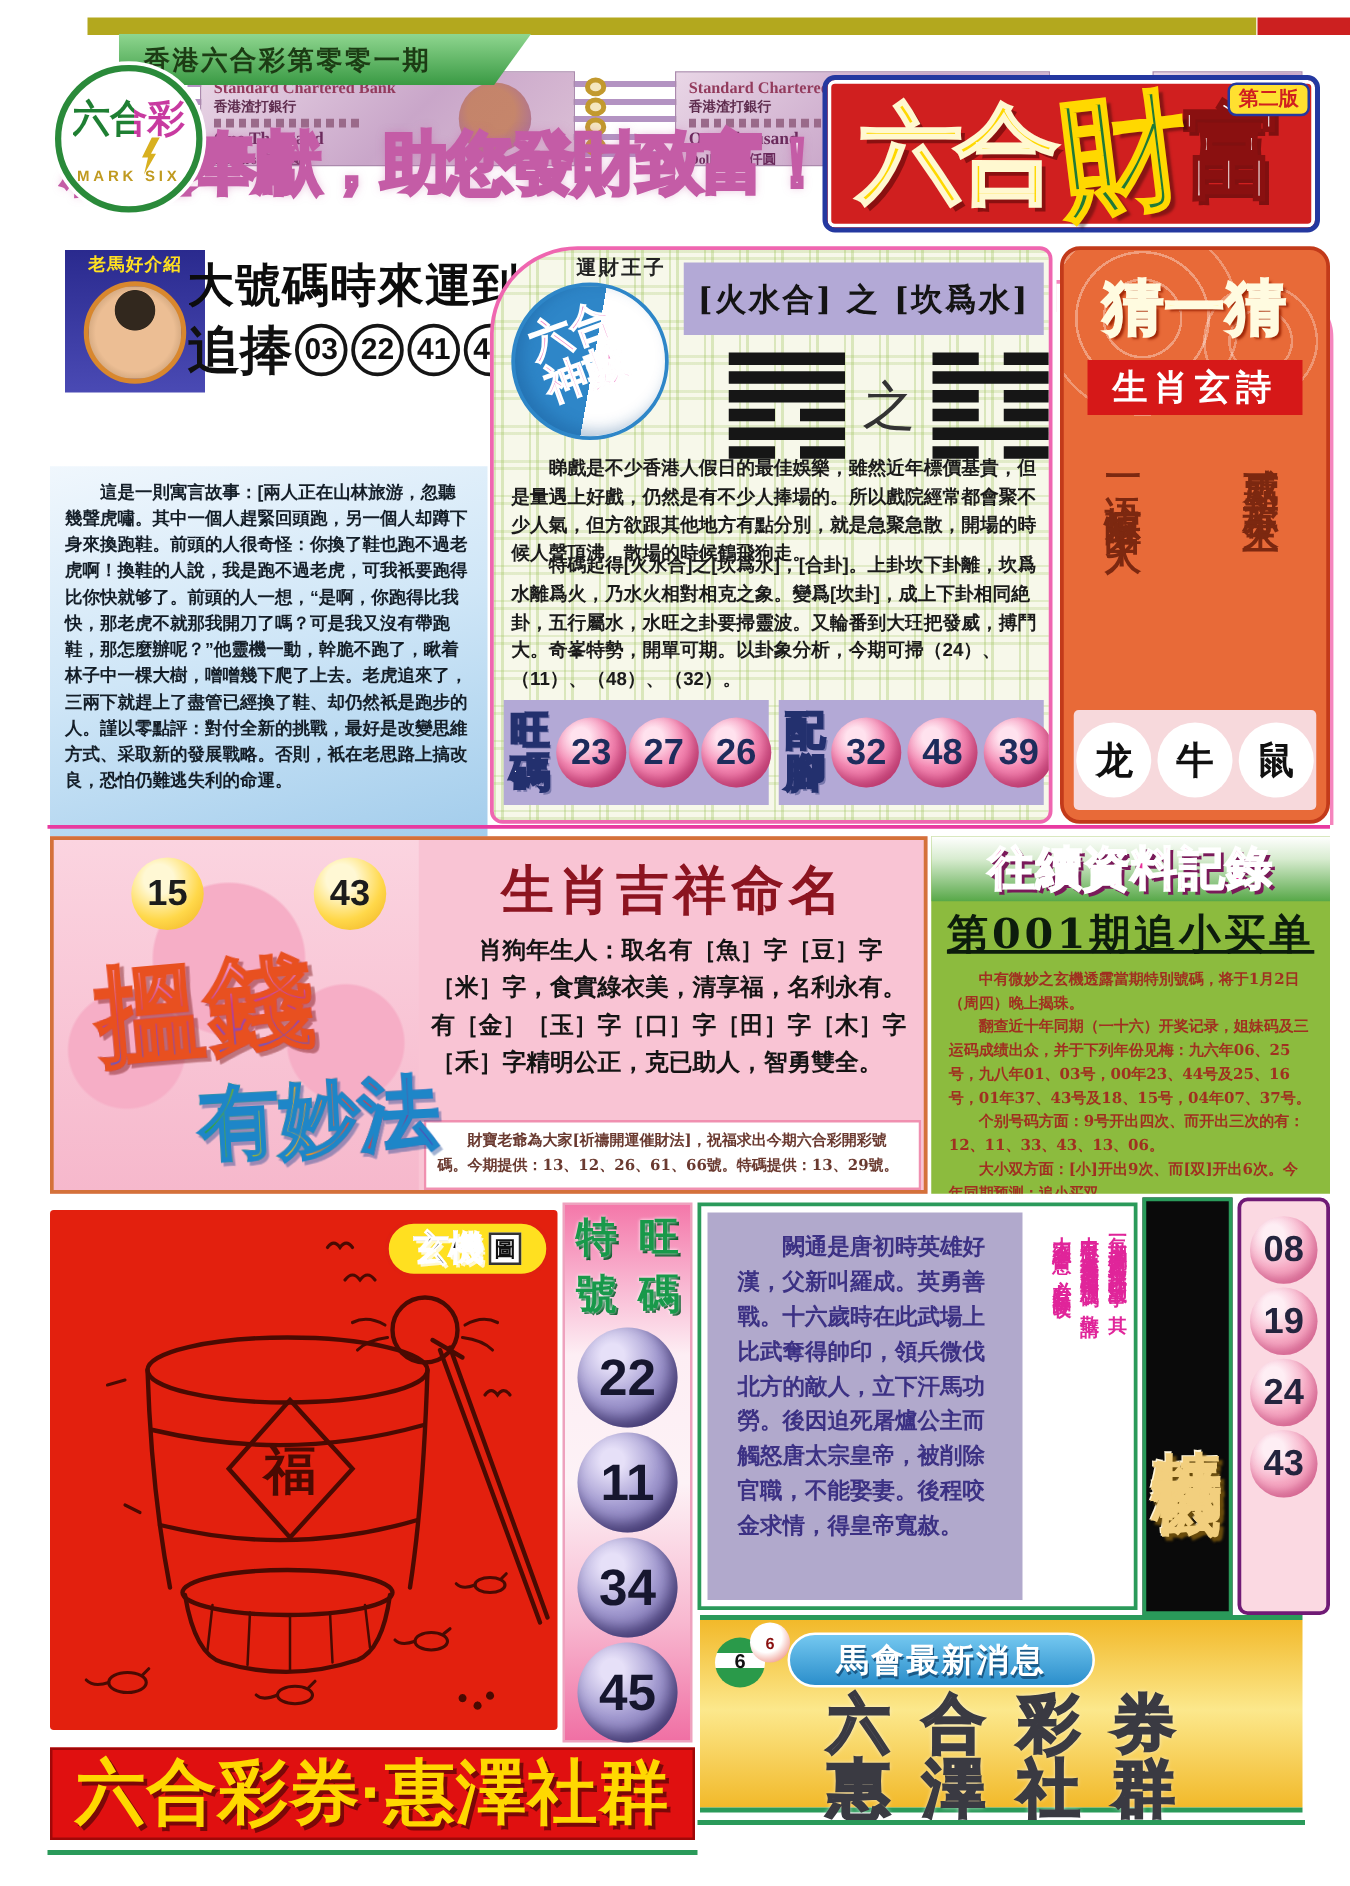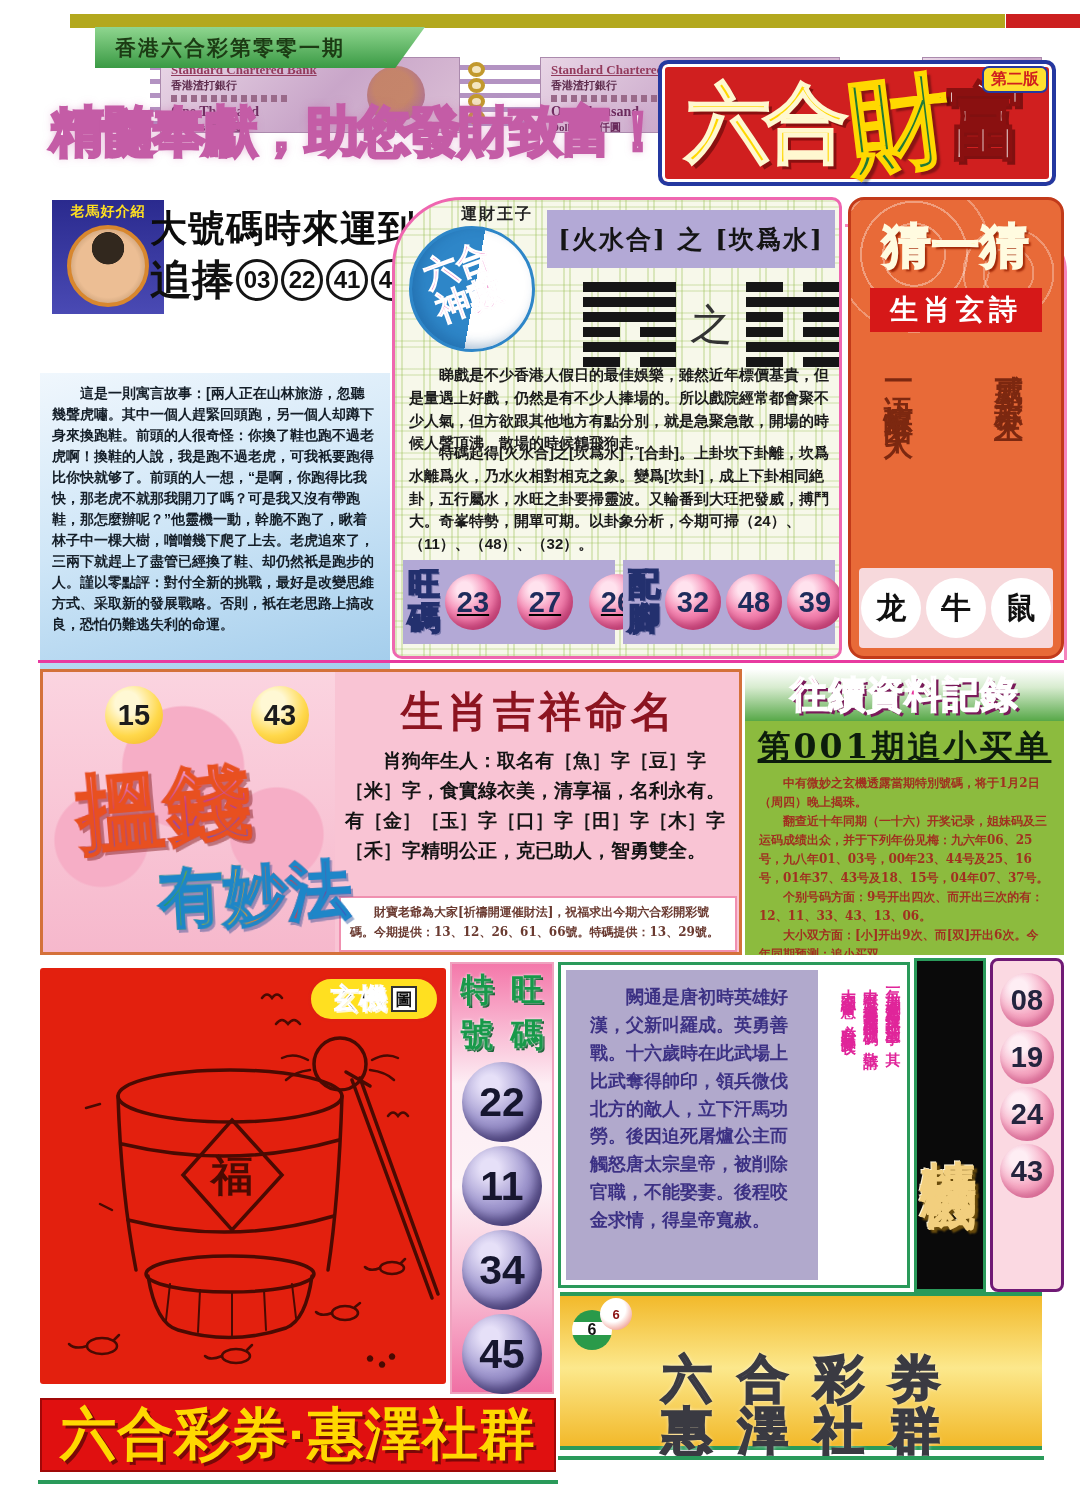--- a/index.html
+++ b/index.html
@@ -24,21 +24,21 @@
     background:linear-gradient(90deg,#1f7f33 55%,#c83aa0 55%);-webkit-background-clip:text;background-clip:text;color:transparent;}
   .logo-bolt{width:16px;height:30px;background:#d8b020;clip-path:polygon(60% 0,100% 0,55% 45%,80% 45%,20% 100%,40% 55%,10% 55%);
     margin:-6px 0 0 34px;}
   .logo-sub{font:900 12px "Liberation Sans",sans-serif;color:#c09a20;letter-spacing:3px;margin-top:-6px;}
 
   
   .notes{position:absolute;left:150px;top:56px;width:892px;height:78px;z-index:1;
     background:repeating-linear-gradient(180deg,rgba(160,110,160,0) 0 9px,#b393c2 9px 14px);}
   .note{position:absolute;top:1px;width:300px;height:76px;padding:4px 10px;overflow:hidden;
     background:linear-gradient(135deg,#e9d6e6,#c9a6c9 55%,#dcc0d6);border:1px solid #ab8aad;}
-  .note .bank{font:700 13px "Liberation Serif",serif;color:#933b5d;text-decoration:underline;}
+  .note .bank{font:700 13px "Liberation Serif",serif;color:#933b5d;}
   .note .bankzh{font:700 11px "Liberation Sans",sans-serif;color:#5e2c4e;}
   .note .squig{height:7px;width:120px;margin-top:2px;
     background:repeating-linear-gradient(90deg,#9a6a8a 0 6px,transparent 6px 10px);}
   .note .denom{font:700 14px "Liberation Serif",serif;color:#6a2a5c;margin-top:2px;}
   .note .denom2{font:700 11px "Liberation Serif",serif;color:#6a2a5c;}
   .note .lion{position:absolute;right:34px;top:8px;width:58px;height:58px;border-radius:50%;
     background:radial-gradient(circle at 45% 40%,#c27a52 0 40%,#a9657e 70%,transparent 72%);opacity:.8;}
   .rings{position:absolute;top:6px;width:18px;height:70px;}
   .ring{width:17px;height:15px;border-radius:50%;border:4px solid #c2992e;background:#f4e6c0;margin-bottom:1px;}
 
@@ -285,20 +285,25 @@
     </div>
     <div class="note" style="left:772px;width:120px;" data-name="banknote">
       <div class="bank" data-name="banknote-bank-name">Standard Chartered Bank</div>
       <div class="bankzh" data-name="banknote-bank-name-zh">香港渣打銀行</div>
       <div class="squig" data-name="banknote-signature"></div>
       <div class="denom" data-name="banknote-denomination">One Thousand</div>
 
     </div>
   </div>
 
+  <div class="logo" data-name="mark-six-logo">
+    <span class="logo-title" data-name="logo-title">六合彩</span>
+    <span class="logo-bolt" data-name="lightning-bolt-icon"></span>
+    <span class="logo-sub" data-name="logo-subtitle">MARK SIX</span>
+  </div>
 
   <div class="slogan" data-name="main-slogan">精髓奉獻，助您發財致富！</div>
 
   <div class="masthead" data-name="masthead">
     <span class="mh1" data-name="masthead-part1">六合</span>
     <span class="mh2" data-name="masthead-part2">財</span>
     <span class="mh3" data-name="masthead-part3">富</span>
     <span class="edition" data-name="edition-badge">第二版</span>
   </div>
 
@@ -361,21 +366,21 @@
           <div class="hexrow broken" data-name="hexagram-line-broken">
             <span></span>
             <span></span>
           </div>
         </div>
     </div>
     <div class="f-para p1" data-name="fortune-paragraph-1">睇戲是不少香港人假日的最佳娛樂，雖然近年標價基貴，但是量遇上好戲，仍然是有不少人捧場的。所以戲院經常都會聚不少人氣，但方欲跟其他地方有點分別，就是急聚急散，開場的時候人聲頂沸，散場的時候鶴飛狗走。</div>
     <div class="f-para p2" data-name="fortune-paragraph-2">特碼起得[火水合]之[坎爲水]，[合卦]。上卦坎下卦離，坎爲水離爲火，乃水火相對相克之象。變爲[坎卦]，成上下卦相同絶卦，五行屬水，水旺之卦要掃靈波。又輪番到大玨把發威，搏鬥大。奇峯特勢，開單可期。以卦象分析，今期可掃（24）、（11）、（48）、（32）。</div>
     <div class="ballbox left" data-name="hot-numbers-box">
       <span class="bb-label" data-name="hot-numbers-label">旺碼</span>
-      <span style="display:flex;gap:16px;text-decoration:underline;" data-name="hot-numbers-balls">
+      <span style="display:flex;gap:2px;" data-name="hot-numbers-balls">
           <span class="ball" data-name="lottery-ball">23</span>
           <span class="ball" data-name="lottery-ball">27</span>
           <span class="ball" data-name="lottery-ball">26</span>
         </span>
     </div>
     <div class="ballbox right" data-name="pair-numbers-box">
       <span class="bb-label" data-name="pair-numbers-label">配腳</span>
       <span style="display:flex;gap:5px;" data-name="pair-numbers-balls">
           <span class="ball" data-name="lottery-ball">32</span>
           <span class="ball" data-name="lottery-ball">48</span>
@@ -505,17 +510,18 @@
   </div>
 
   <div class="footer-left" data-name="footer-banner">六合彩券·惠澤社群</div>
   <div class="footer-line" data-name="footer-green-line"></div>
 
   <div class="news" data-name="club-news-box">
     <div class="news-ballicon" data-name="lottery-balls-icon">
       <div class="nb1" data-name="green-ball-icon">6</div>
       <div class="nb2" data-name="white-ball-icon">6</div>
     </div>
+    <div class="news-pill" data-name="club-news-badge">馬會最新消息</div>
     <div class="news-line nl1" data-name="club-news-line1">六合彩券</div>
     <div class="news-line nl2" data-name="club-news-line2">惠澤社群</div>
   </div>
 
 </div>
 
 </body></html>

